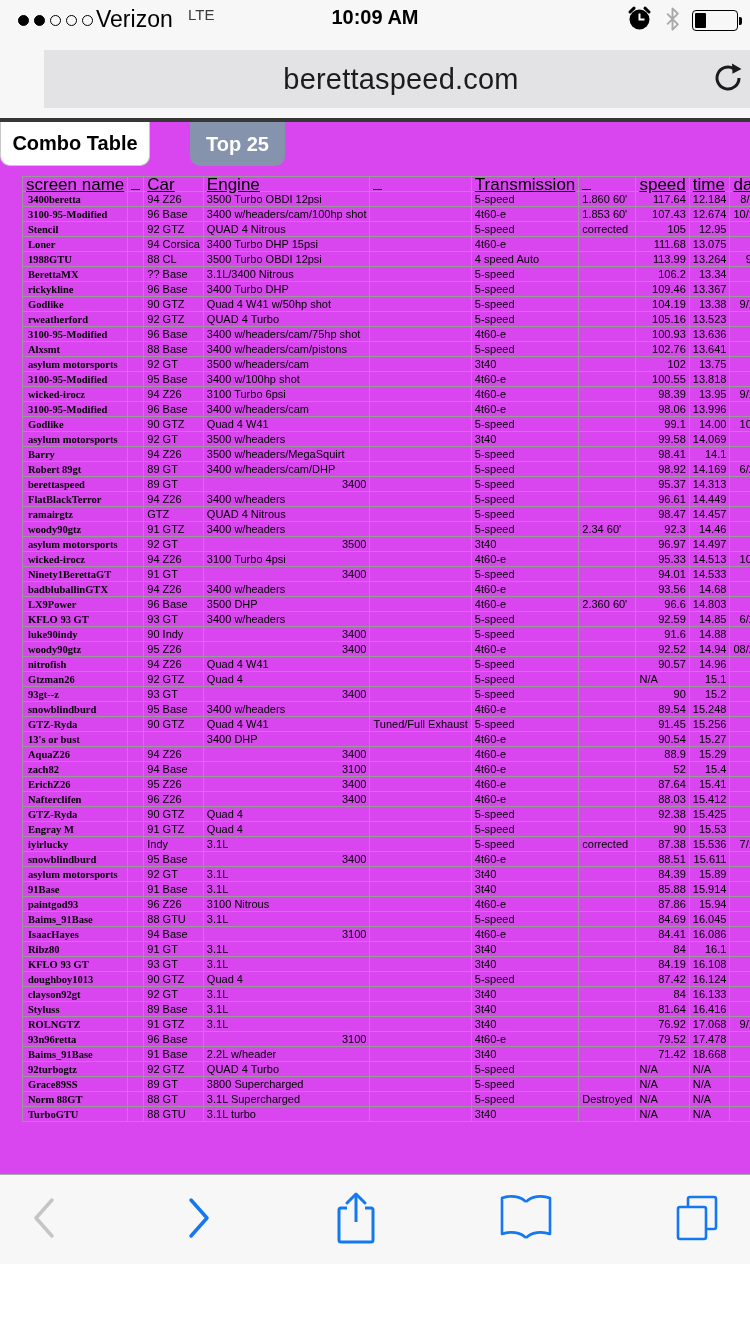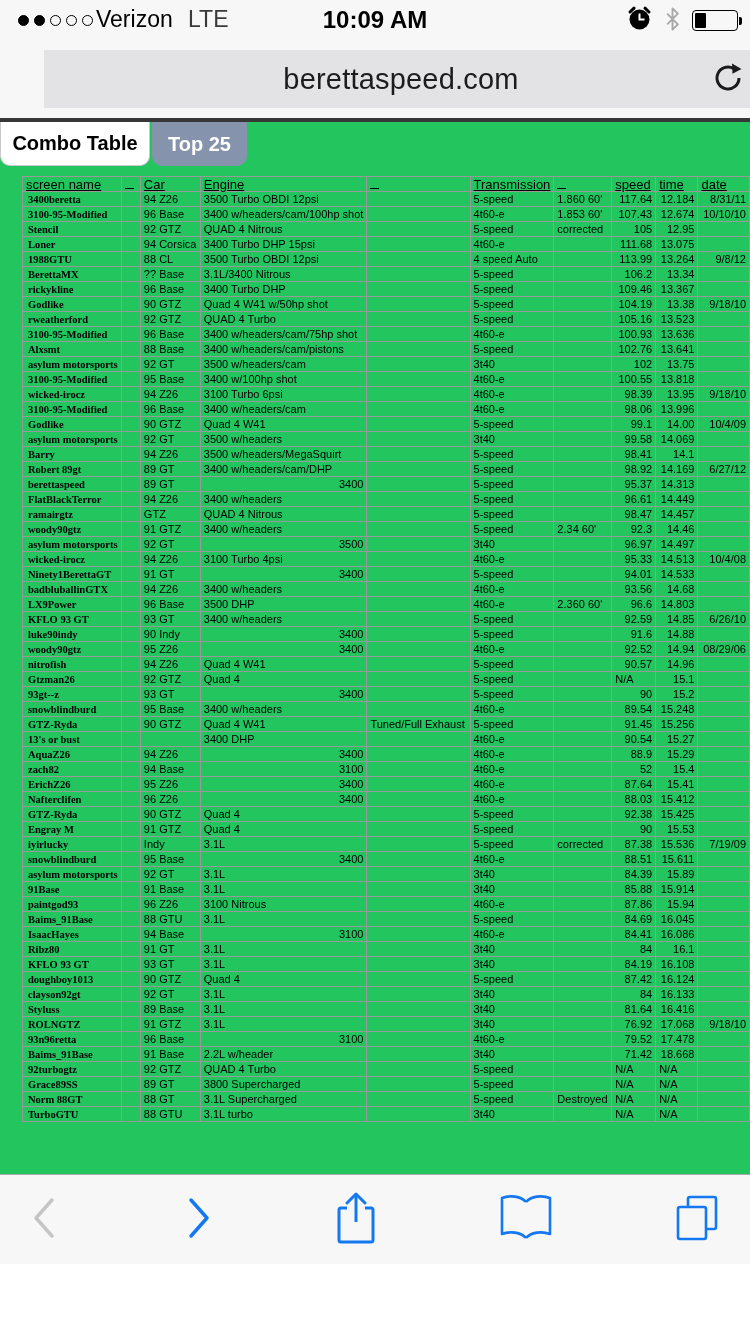--- a/index.html
+++ b/index.html
@@ -5,52 +5,52 @@
   :root{
     --ios-blue:#1478f0;
     --inactive-tab-bg:#8693ac;
     --grid-border:#999999;
     --divider-dark:#373737;
     --chrome-bg:#f7f7f8;
     --url-field-bg:#e3e3e6;
   }
   html,body{margin:0;padding:0;background:#ffffff;}
   body{font-family:"Liberation Sans",sans-serif;-webkit-font-smoothing:antialiased;}
-  .phone{position:relative;width:750px;height:1264px;background:#22c55e;overflow:hidden;}
+  .phone{position:relative;width:750px;height:1264px;background:#d946ef;overflow:hidden;}
 
   
   .top-chrome{position:absolute;top:0;left:0;width:750px;height:118px;background:var(--chrome-bg);}
   .status-bar{position:absolute;top:0;left:0;width:750px;height:42px;}
   .signal{position:absolute;left:18px;top:15px;display:flex;gap:5px;align-items:center;}
   .dot{width:11px;height:11px;border-radius:50%;border:1.2px solid #000;box-sizing:border-box;background:transparent;}
   .dot.filled{background:#000;}
   .carrier{position:absolute;left:96px;top:6px;font-size:23px;color:#000;}
-  .network{position:absolute;left:188px;top:6px;font-size:23px;color:#3a3a3c;}
-  .clock{position:absolute;left:0;right:0;top:6px;text-align:center;font-size:24px;font-weight:bold;color:#000;}
+  .network{position:absolute;left:188px;top:6px;font-size:15px;color:#3a3a3c;}
+  .clock{position:absolute;left:0;right:0;top:6px;text-align:center;font-size:20px;font-weight:bold;color:#000;}
   .status-icons{position:absolute;right:12px;top:5px;display:flex;align-items:center;gap:11px;}
   .battery{position:relative;width:46px;height:21px;border:1.6px solid #000;border-radius:4px;box-sizing:border-box;}
   .battery .fill{position:absolute;left:2px;top:2px;bottom:2px;background:#000;border-radius:1px;}
   .battery .nub{position:absolute;right:-5px;top:6px;width:3px;height:8px;background:#000;border-radius:0 2px 2px 0;}
 
   .url-field{position:absolute;top:50px;left:18px;width:714px;height:58px;background:var(--url-field-bg);border-radius:0;margin-left:26px;}
   .url-text{position:absolute;left:60px;right:60px;top:50%;transform:translateY(-50%);text-align:center;font-size:29px;color:#1c1c1e;letter-spacing:.2px;}
   .reload-btn{position:absolute;right:10px;top:50%;transform:translateY(-50%);width:40px;height:40px;display:flex;align-items:center;justify-content:center;background:none;border:none;padding:0;cursor:pointer;}
 
   
   .tab-divider{position:absolute;top:118px;left:0;width:750px;height:4px;background:var(--divider-dark);}
   .tab-strip{position:absolute;top:122px;left:0;height:44px;display:flex;gap:2px;}
   .tab{height:100%;display:flex;align-items:center;justify-content:center;font-weight:bold;font-size:20px;border-radius:0 0 10px 10px;box-sizing:border-box;cursor:pointer;}
   .tab.active{width:150px;background:#fff;color:#000;border:1px solid #c9c9c9;border-top:none;text-align:right;}
-  .tab.inactive{width:95px;background:var(--inactive-tab-bg);color:#fff;}
+  .tab.inactive{width:95px;background:var(--inactive-tab-bg);color:#fff;margin-left:38px;}
 
   
   .sheet{position:absolute;top:176px;left:22px;}
   table.grid{border-collapse:collapse;table-layout:fixed;}
   .grid td,.grid th{border:1px solid var(--grid-border);padding:0 3px;height:14px;font-size:11px;line-height:13px;white-space:nowrap;overflow:visible;text-align:left;font-weight:normal;vertical-align:middle;color:#000;}
-  .grid th{height:14px;font-size:13px;}
+  .grid th{height:14px;font-size:17px;}
   .grid th .h-label{text-decoration:underline;}
   .grid .h-mark{display:inline-block;width:9px;height:11px;border-bottom:1px solid #000;}
   .grid td.name{font-family:"Liberation Serif",serif;font-weight:bold;font-size:10.5px;padding-left:5px;}
   .grid td.r{text-align:right;}
 
   
   .toolbar{position:absolute;bottom:0;left:0;width:750px;height:90px;background:var(--chrome-bg);border-top:1px solid #ababad;box-sizing:border-box;display:flex;align-items:center;justify-content:space-between;padding:0 28px;}
   .tb-btn{background:none;border:none;padding:0;display:flex;align-items:center;justify-content:center;cursor:pointer;}
   .blue-stroke{stroke:var(--ios-blue);}
   .gray-stroke{stroke:#c5c5c7;}

